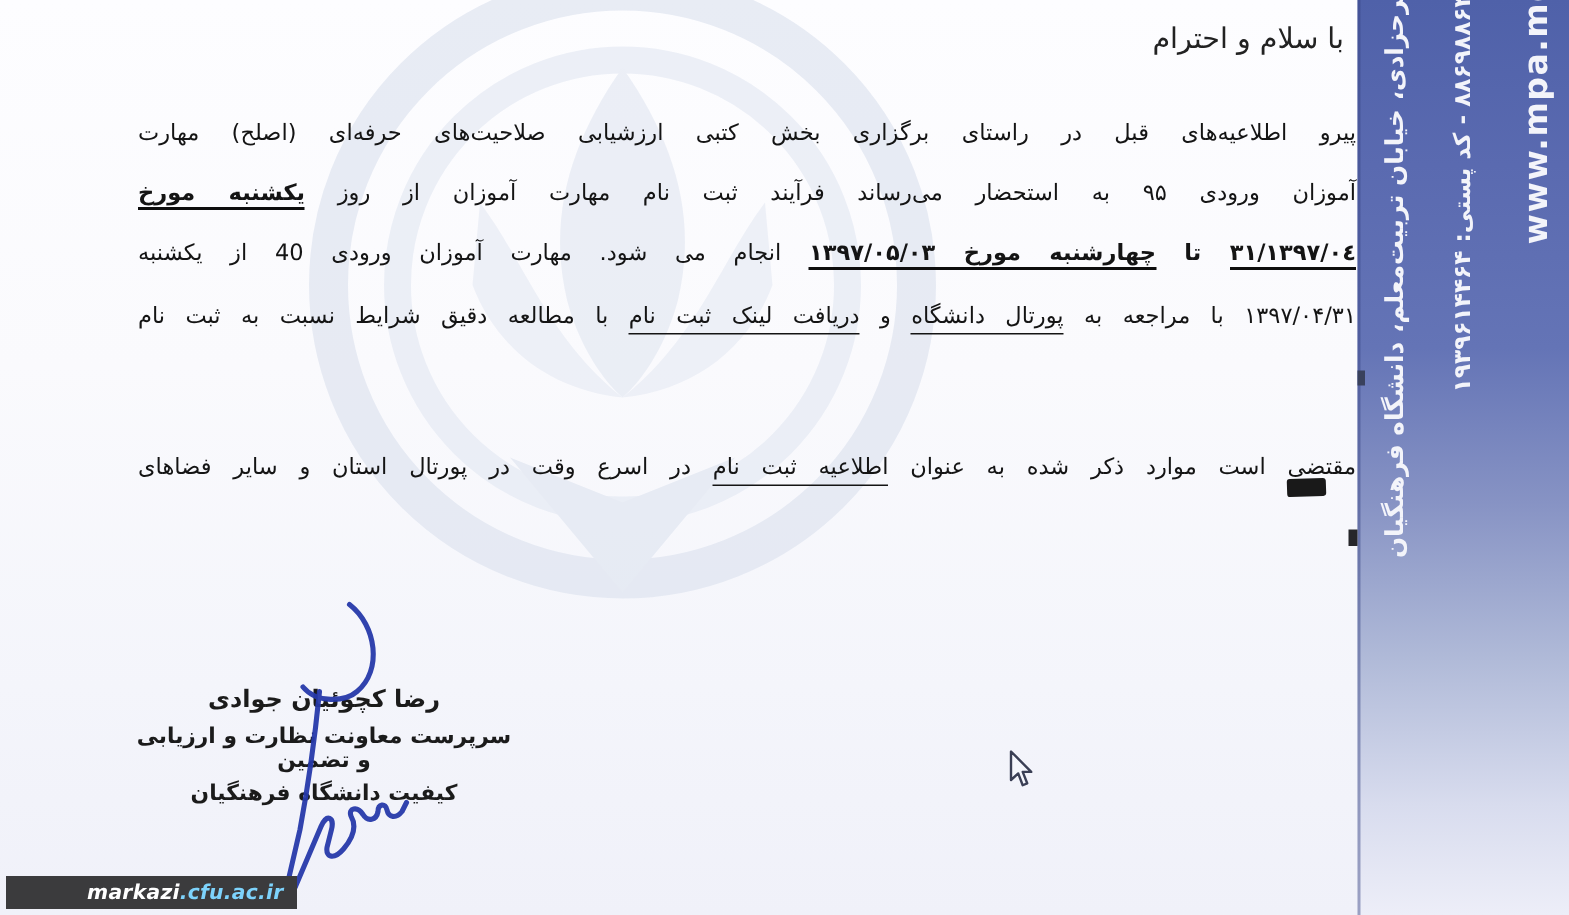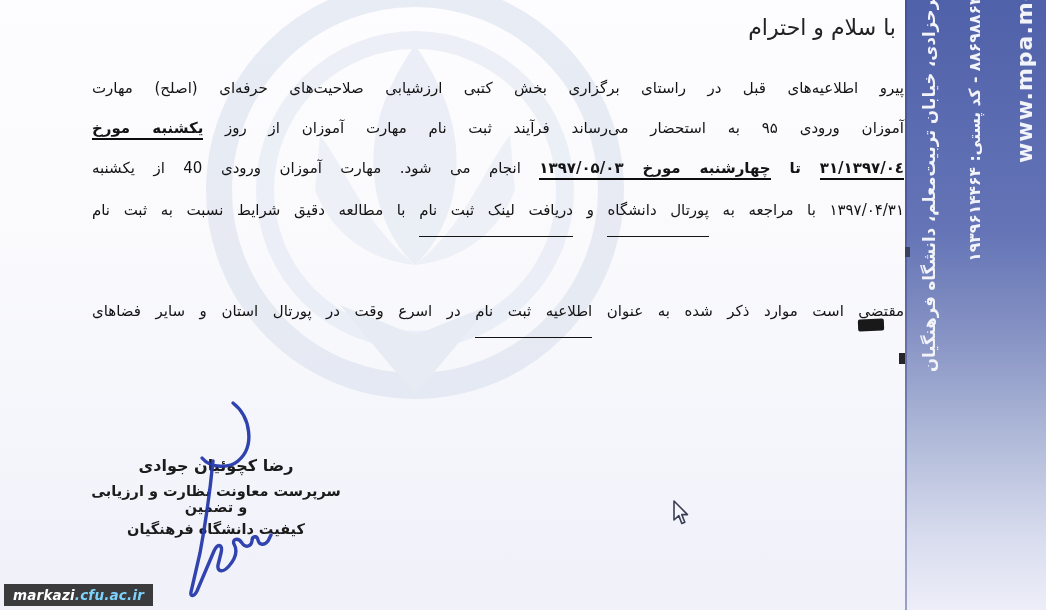--- a/index.html
+++ b/index.html
@@ -26,32 +26,32 @@
   }
   .vcol.rtl { direction:rtl; text-align:right; }
   .vcol.ltr { direction:ltr; text-align:left; letter-spacing:1px; }
   .col-address { left:916px; top:406px; width:432px; height:28px; font-size:16.5px; line-height:28px; }
   .col-phone   { left:962px; top:299px; width:324px; height:26px; font-size:15.5px; line-height:26px; }
   .col-site    { left:1008px; top:163px; width:196px; height:34px; font-size:22px; line-height:34px; }
 
   
   .greeting {
     position:absolute; right:150px; top:15px; direction:rtl;
-    font-size:22px; color:#222;
+    font-size:19px; color:#222;
   }
   .letter-line {
     position:absolute; left:92px; width:812px; height:30px; line-height:30px;
     direction:rtl; font-size:15px; color:#141414;
     text-align:justify; text-align-last:justify; white-space:nowrap;
   }
   .letter-line.last { text-align:right; text-align-last:right; }
   .l1{top:73px;} .l2{top:113px;} .l3{top:153px;} .l4{top:195px;}
   .l5{top:236px;} .l6{top:296px;} .l7{top:336px;}
   .seg-b  { font-weight:bold;margin-top:12px; }
-  .seg-u  { border-bottom:1.6px solid #141414; padding-bottom:17px; }
+  .seg-u  { border-bottom:1.6px solid #141414; padding-bottom:3px; }
   .seg-bu { font-weight:bold; border-bottom:2.2px solid #0d0d0d; padding-bottom:1px; }
 
   
   .sig-block { position:absolute; left:88px; top:456px; width:256px; direction:rtl; text-align:center; color:#1b1b1b; }
   .sig-name  { font-size:16px; font-weight:bold; margin-bottom:8px; }
   .sig-title { font-size:14.5px; font-weight:bold; margin-bottom:6px; }
   .sig-ink   { position:absolute; left:150px; top:395px; width:190px; height:215px; pointer-events:none; }
 
   
   .artifact { position:absolute; }
@@ -61,21 +61,21 @@
 
   
   .cursor { position:absolute; left:672px; top:500px; width:20px; height:27px; }
 
   
   .badge {
     position:absolute; left:4px; top:584px; height:22px; padding:2px 9px 3px 9px;
     background:#3b3b3d; font-style:italic; font-weight:bold; font-size:13.5px;
     letter-spacing:.2px; display:flex; align-items:center;
   }
-  .badge .pre { color:#ffffff; }
+  .badge .pre { color:#ffffff;margin-left:45px; }
   .badge .suf { color:#7dd3fc; }
 </style>
 </head>
 <body>
 
 <div class="page">
 
   <svg class="watermark" viewBox="0 0 460 470">
     <circle cx="225" cy="215" r="196" fill="none" stroke="#dde3ef" stroke-width="26"></circle>
     <circle cx="225" cy="215" r="150" fill="none" stroke="#e4e9f3" stroke-width="18"></circle>

